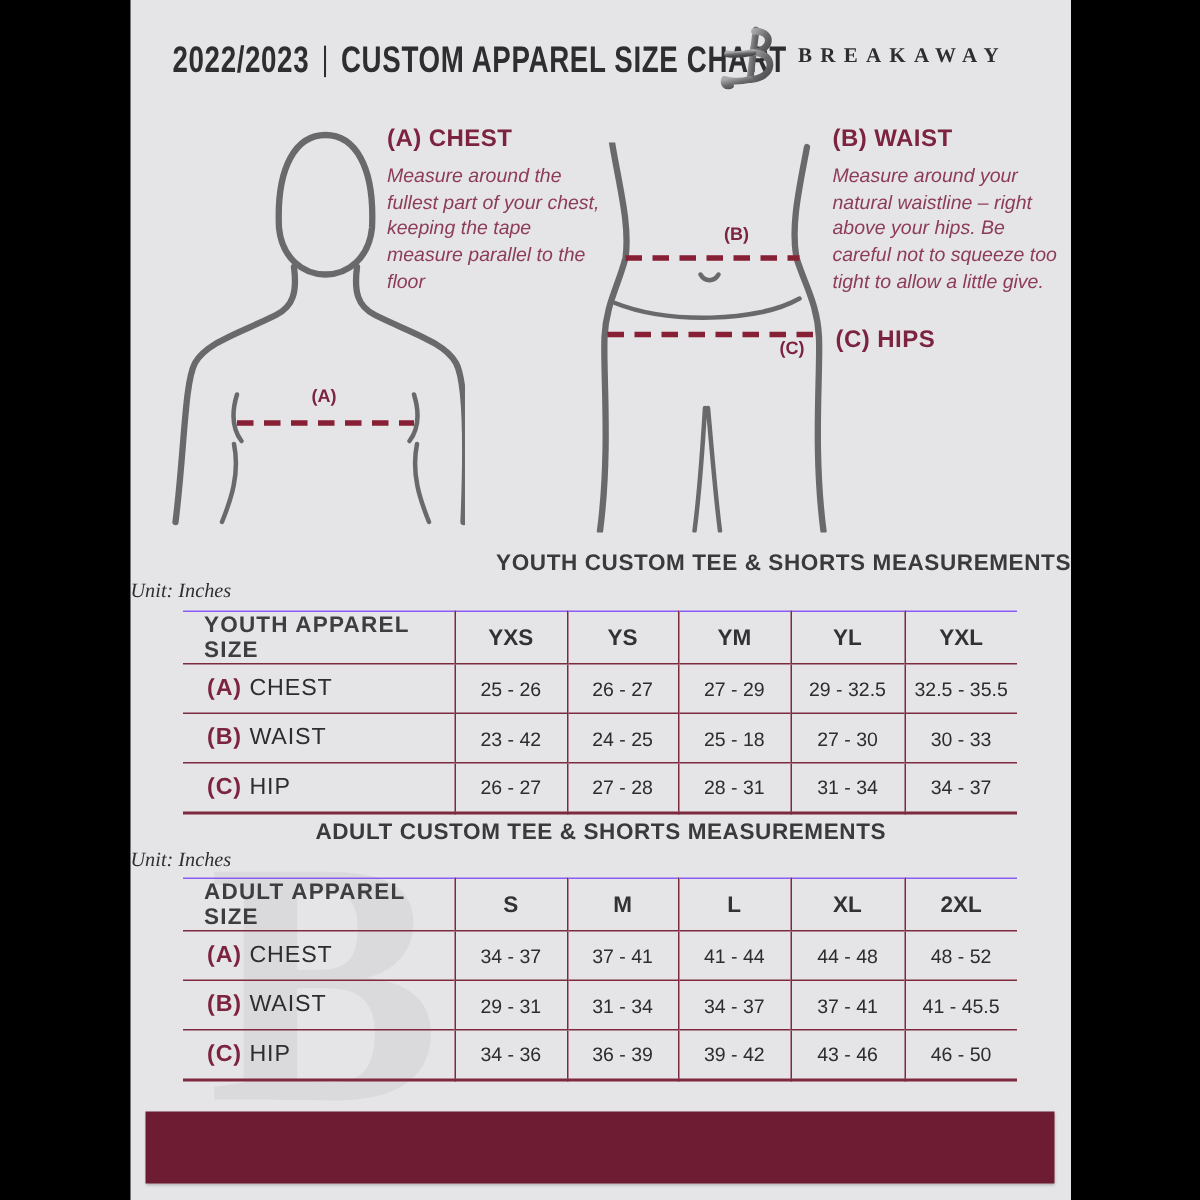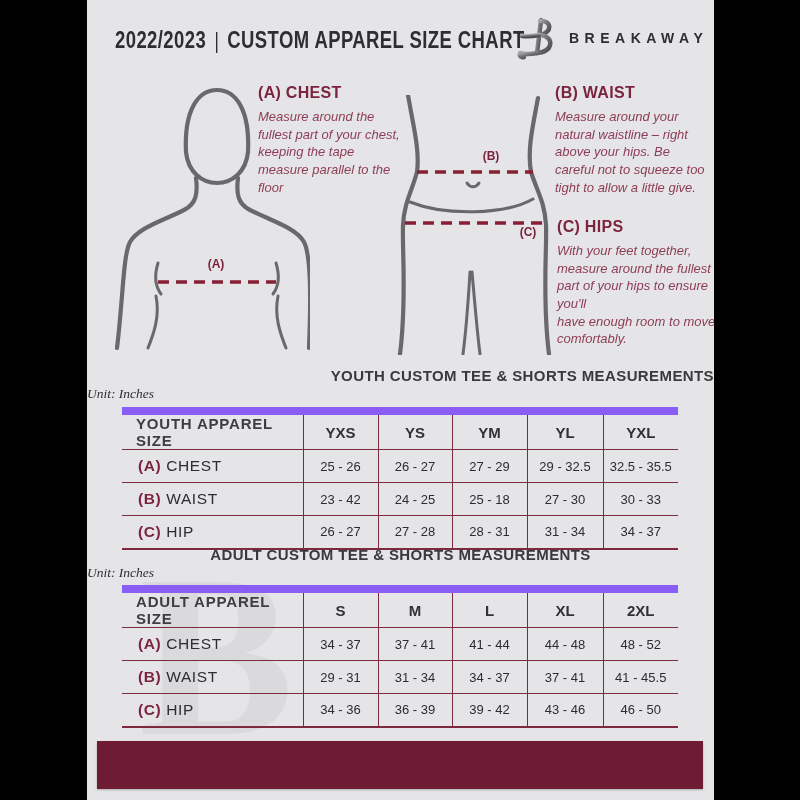--- a/index.html
+++ b/index.html
@@ -5,21 +5,21 @@
   html,body{margin:0;padding:0;}
   .stage{position:relative;width:800px;height:800px;background:#000;overflow:hidden;
          font-family:"Liberation Sans",sans-serif;}
   .page{position:absolute;left:87px;top:0;width:627px;height:800px;background:#e5e5e7;overflow:hidden;}
 
   
   .hdr-left{position:absolute;left:28px;top:27px;display:flex;align-items:center;gap:10px;
             transform:scaleX(.84) scaleY(1.12);transform-origin:left center;}
   .hdr-txt{font-weight:bold;font-size:22px;color:#2e2e30;letter-spacing:.5px;white-space:nowrap;}
   .hdr-pipe{font-size:20px;color:#2e2e30;font-weight:300;}
-  .brand-wrap{position:absolute;left:427px;top:15px;display:flex;align-items:center;gap:9px;}
+  .brand-wrap{position:absolute;left:390px;top:15px;display:flex;align-items:center;gap:9px;font-family:Liberation Serif, serif;}
   .brand-name{font-weight:bold;font-size:14px;color:#2e2e30;letter-spacing:5.5px;}
 
   
   .watermark{position:absolute;left:52px;top:540px;font-family:"Liberation Serif",serif;
              font-weight:bold;font-size:232px;line-height:1;color:#dadadd;z-index:0;}
 
   
   .fig{position:absolute;}
   .guide-h{position:absolute;font-size:16px;font-weight:bold;color:#7c2340;letter-spacing:.3px;z-index:2;}
   .guide-b{position:absolute;font-size:13px;font-style:italic;color:#8d3c57;line-height:1.36;
@@ -30,21 +30,21 @@
   .sec-title{position:absolute;left:0;width:627px;text-align:center;font-size:15px;font-weight:600;
              color:#3a3a3c;letter-spacing:.4px;z-index:2;}
   .sec-unit{position:absolute;left:0;width:602px;font-size:13.5px;font-style:italic;
             color:#2f2f31;z-index:2;font-family:Liberation Serif, serif;}
 
   
   .size-table{position:absolute;left:35px;width:556px;border-collapse:collapse;table-layout:fixed;
               z-index:2;background:transparent;}
   .size-table tr{height:33px;}
   .size-table th,.size-table td{padding:0;border:0;font-weight:normal;color:#333335;background:transparent;}
-  .size-table{border-top:8px solid #8b5cf6;border-bottom:2px solid #7d2a3e;}
+  .size-table{border-top:1px solid #8b5cf6;border-bottom:2px solid #7d2a3e;}
   .size-table tr + tr th,.size-table tr + tr td,
   .size-table tbody tr th,.size-table tbody tr td{border-top:1.5px solid #7d2a3e;}
   .size-table th + th,.size-table td + td{border-left:1.5px solid #7d2a3e;}
   .size-table .lblcol{width:181px;text-align:left;padding-left:14px;}
   .size-table thead .lblcol{font-size:15px;letter-spacing:.8px;color:#3e3e40;}
   .size-table thead th{font-size:15px;font-weight:bold;text-align:center;color:#323234;}
   .size-table td{font-size:13px;text-align:center;color:#2d2d2f;}
   .size-table td.lblcol{font-size:15.5px;letter-spacing:.6px;padding-left:16px;}
   .rowkey{color:#7c2340;font-weight:bold;}
 
@@ -111,22 +111,20 @@
     <span class="marker" style="left:389px;top:149px;">(B)</span>
     <span class="marker" style="left:426px;top:225px;">(C)</span>
 
     <div class="guide-h" style="left:171px;top:84px;">(A) CHEST</div>
     <div class="guide-b" style="left:171px;top:108px;width:144px;">Measure around the fullest part of your chest, keeping the tape measure parallel to the floor</div>
 
     <div class="guide-h" style="left:468px;top:84px;">(B) WAIST</div>
     <div class="guide-b" style="left:468px;top:108px;width:152px;">Measure around your natural waistline – right above your hips. Be careful not to squeeze too tight to allow a little give.</div>
 
     <div class="guide-h" style="left:470px;top:218px;text-align:center;">(C) HIPS</div>
-    <div class="guide-b" style="left:470px;top:242px;width:160px;">With your feet together, measure around the fullest part of your hips to ensure you'll
-have enough room to move comfortably.</div>
 
     <div class="sec-title" style="top:367px;text-align:right;">YOUTH CUSTOM TEE &amp; SHORTS MEASUREMENTS</div>
     <div class="sec-unit" style="top:386px;">Unit: Inches</div>
 
     <table class="size-table" style="top:407px;">
       <colgroup>
           <col style="width:181px">
           <col style="width:75px">
           <col style="width:74px">
           <col style="width:75px">

